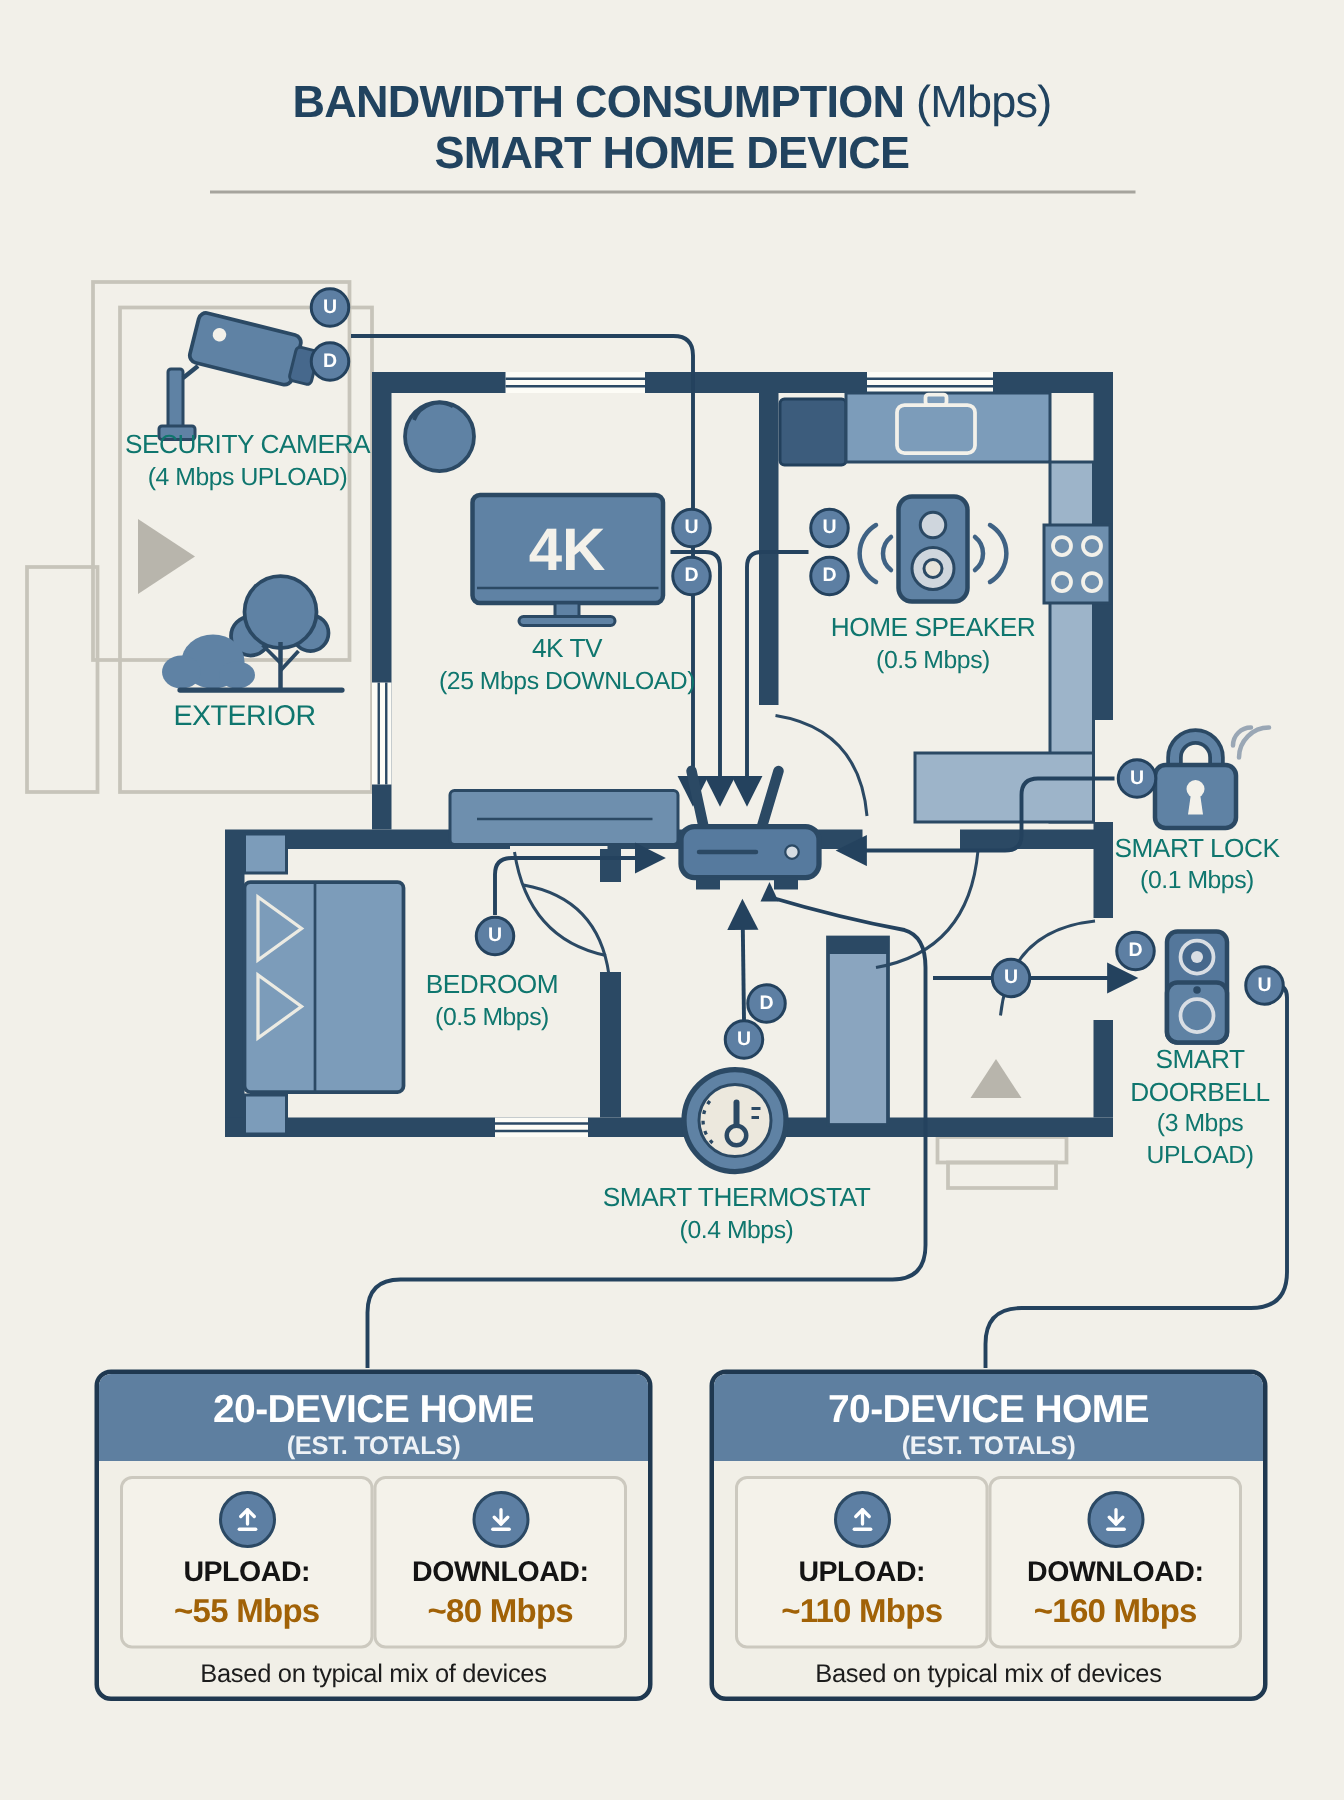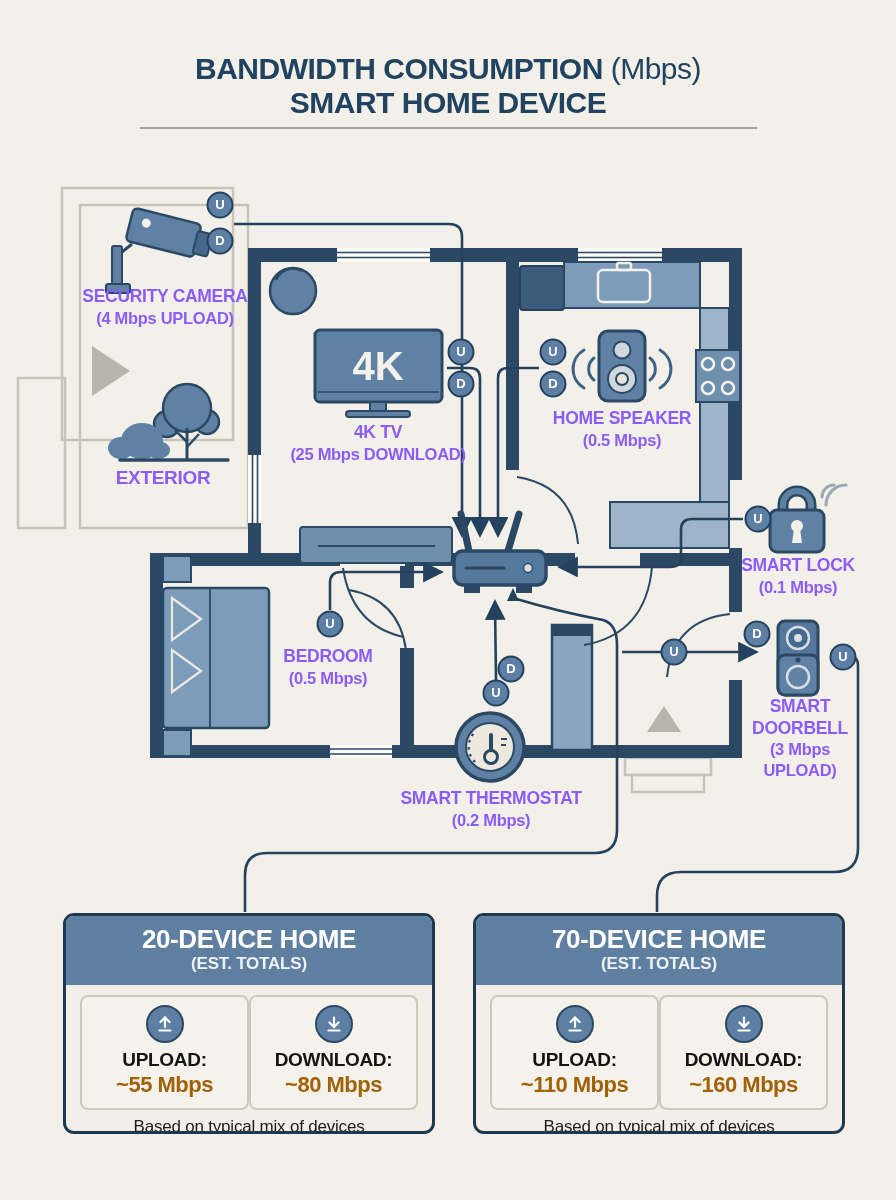--- a/index.html
+++ b/index.html
@@ -3,31 +3,31 @@
 <meta charset="utf-8">
 <style>
   html,body{margin:0;padding:0;}
   body{font-family:"Liberation Sans",sans-serif;}
   #stage{position:relative;width:896px;height:1200px;background:#f2f0e9;overflow:hidden;}
   #plan-svg{position:absolute;left:0;top:0;z-index:1;}
   .title-wrap{position:absolute;top:52px;left:0;width:100%;text-align:center;z-index:2;
     color:#21435f;font-weight:800;font-size:30px;line-height:1.13;letter-spacing:-0.5px;}
   .title-wrap .normal{font-weight:400;}
   .title-rule{position:absolute;left:140px;top:127px;width:617px;height:2px;background:#a6a49d;z-index:2;}
-  .dev-label{position:absolute;transform:translateX(-50%);text-align:center;color:#8b5cf6;
-    font-weight:700;line-height:1.24;white-space:nowrap;z-index:2;}
+  .dev-label{position:absolute;transform:translateX(-50%);text-align:center;color:#0f766e;
+    font-weight:400;line-height:1.24;white-space:nowrap;z-index:2;}
   .dev-label .l1{font-size:17.5px;letter-spacing:-0.3px;}
   .dev-label .l2{font-size:16.5px;letter-spacing:-0.3px;}
   .badge{position:absolute;width:27px;height:27px;border-radius:50%;background:#5d7fa3;
     border:2px solid #24425e;box-sizing:border-box;color:#fff;text-align:center;
     font:700 13px/22px "Liberation Sans",sans-serif;transform:translate(-50%,-50%);z-index:3;}
   svg text.tv-text{font-family:"Liberation Sans",sans-serif;font-weight:800;fill:#f3f1ea;font-size:40px;}
   .card{position:absolute;width:372px;height:221px;border:3px solid #1f3850;border-radius:11px;
     background:#f1efe7;z-index:4;box-sizing:border-box;overflow:hidden;}
-  .card-head{background:#5e7fa0;text-align:center;padding:9px 0 11px;color:#fff;}
+  .card-head{background:#5e7fa0;text-align:center;padding:9px 0 0;color:#fff;}
   .card-head .ct{font-size:26px;font-weight:700;letter-spacing:-0.4px;line-height:1.1;}
   .card-head .cs{font-size:17px;font-weight:600;color:#eef2f6;letter-spacing:-0.2px;}
   .card-body{display:flex;padding:10px 14px 0;}
   .stat-box{flex:1;border:2px solid #ccc9bf;border-radius:8px;background:#f4f2ea;
     text-align:center;padding:8px 4px 10px;}
   .stat-icon{width:38px;height:38px;border-radius:50%;background:#5d7fa3;border:2px solid #2b4964;
     box-sizing:border-box;margin:0 auto;display:flex;align-items:center;justify-content:center;}
   .stat-label{font-size:19px;font-weight:700;color:#141414;margin-top:6px;letter-spacing:-0.3px;}
   .stat-value{font-size:22px;font-weight:700;color:#a16207;margin-top:1px;letter-spacing:-0.5px;}
   .card-foot{text-align:center;font-size:17px;color:#1c1c1c;margin-top:7px;letter-spacing:-0.2px;}
@@ -257,21 +257,21 @@
   <div class="dev-label" style="left:798px;top:555px;">
     <div class="l1">SMART LOCK</div>
     <div class="l2">(0.1 Mbps)</div>
   </div>
   <div class="dev-label" style="left:328px;top:646px;">
     <div class="l1">BEDROOM</div>
     <div class="l2">(0.5 Mbps)</div>
   </div>
   <div class="dev-label" style="left:491px;top:788px;">
     <div class="l1">SMART THERMOSTAT</div>
-    <div class="l2">(0.2 Mbps)</div>
+    <div class="l2">(0.4 Mbps)</div>
   </div>
   <div class="dev-label" style="left:800px;top:696px;">
     <div class="l1">SMART</div>
     <div class="l1">DOORBELL</div>
     <div class="l2">(3 Mbps</div>
     <div class="l2">UPLOAD)</div>
   </div>
 
   <div class="badge" style="left:220px;top:205px;">U</div>
   <div class="badge" style="left:220px;top:241px;">D</div>

